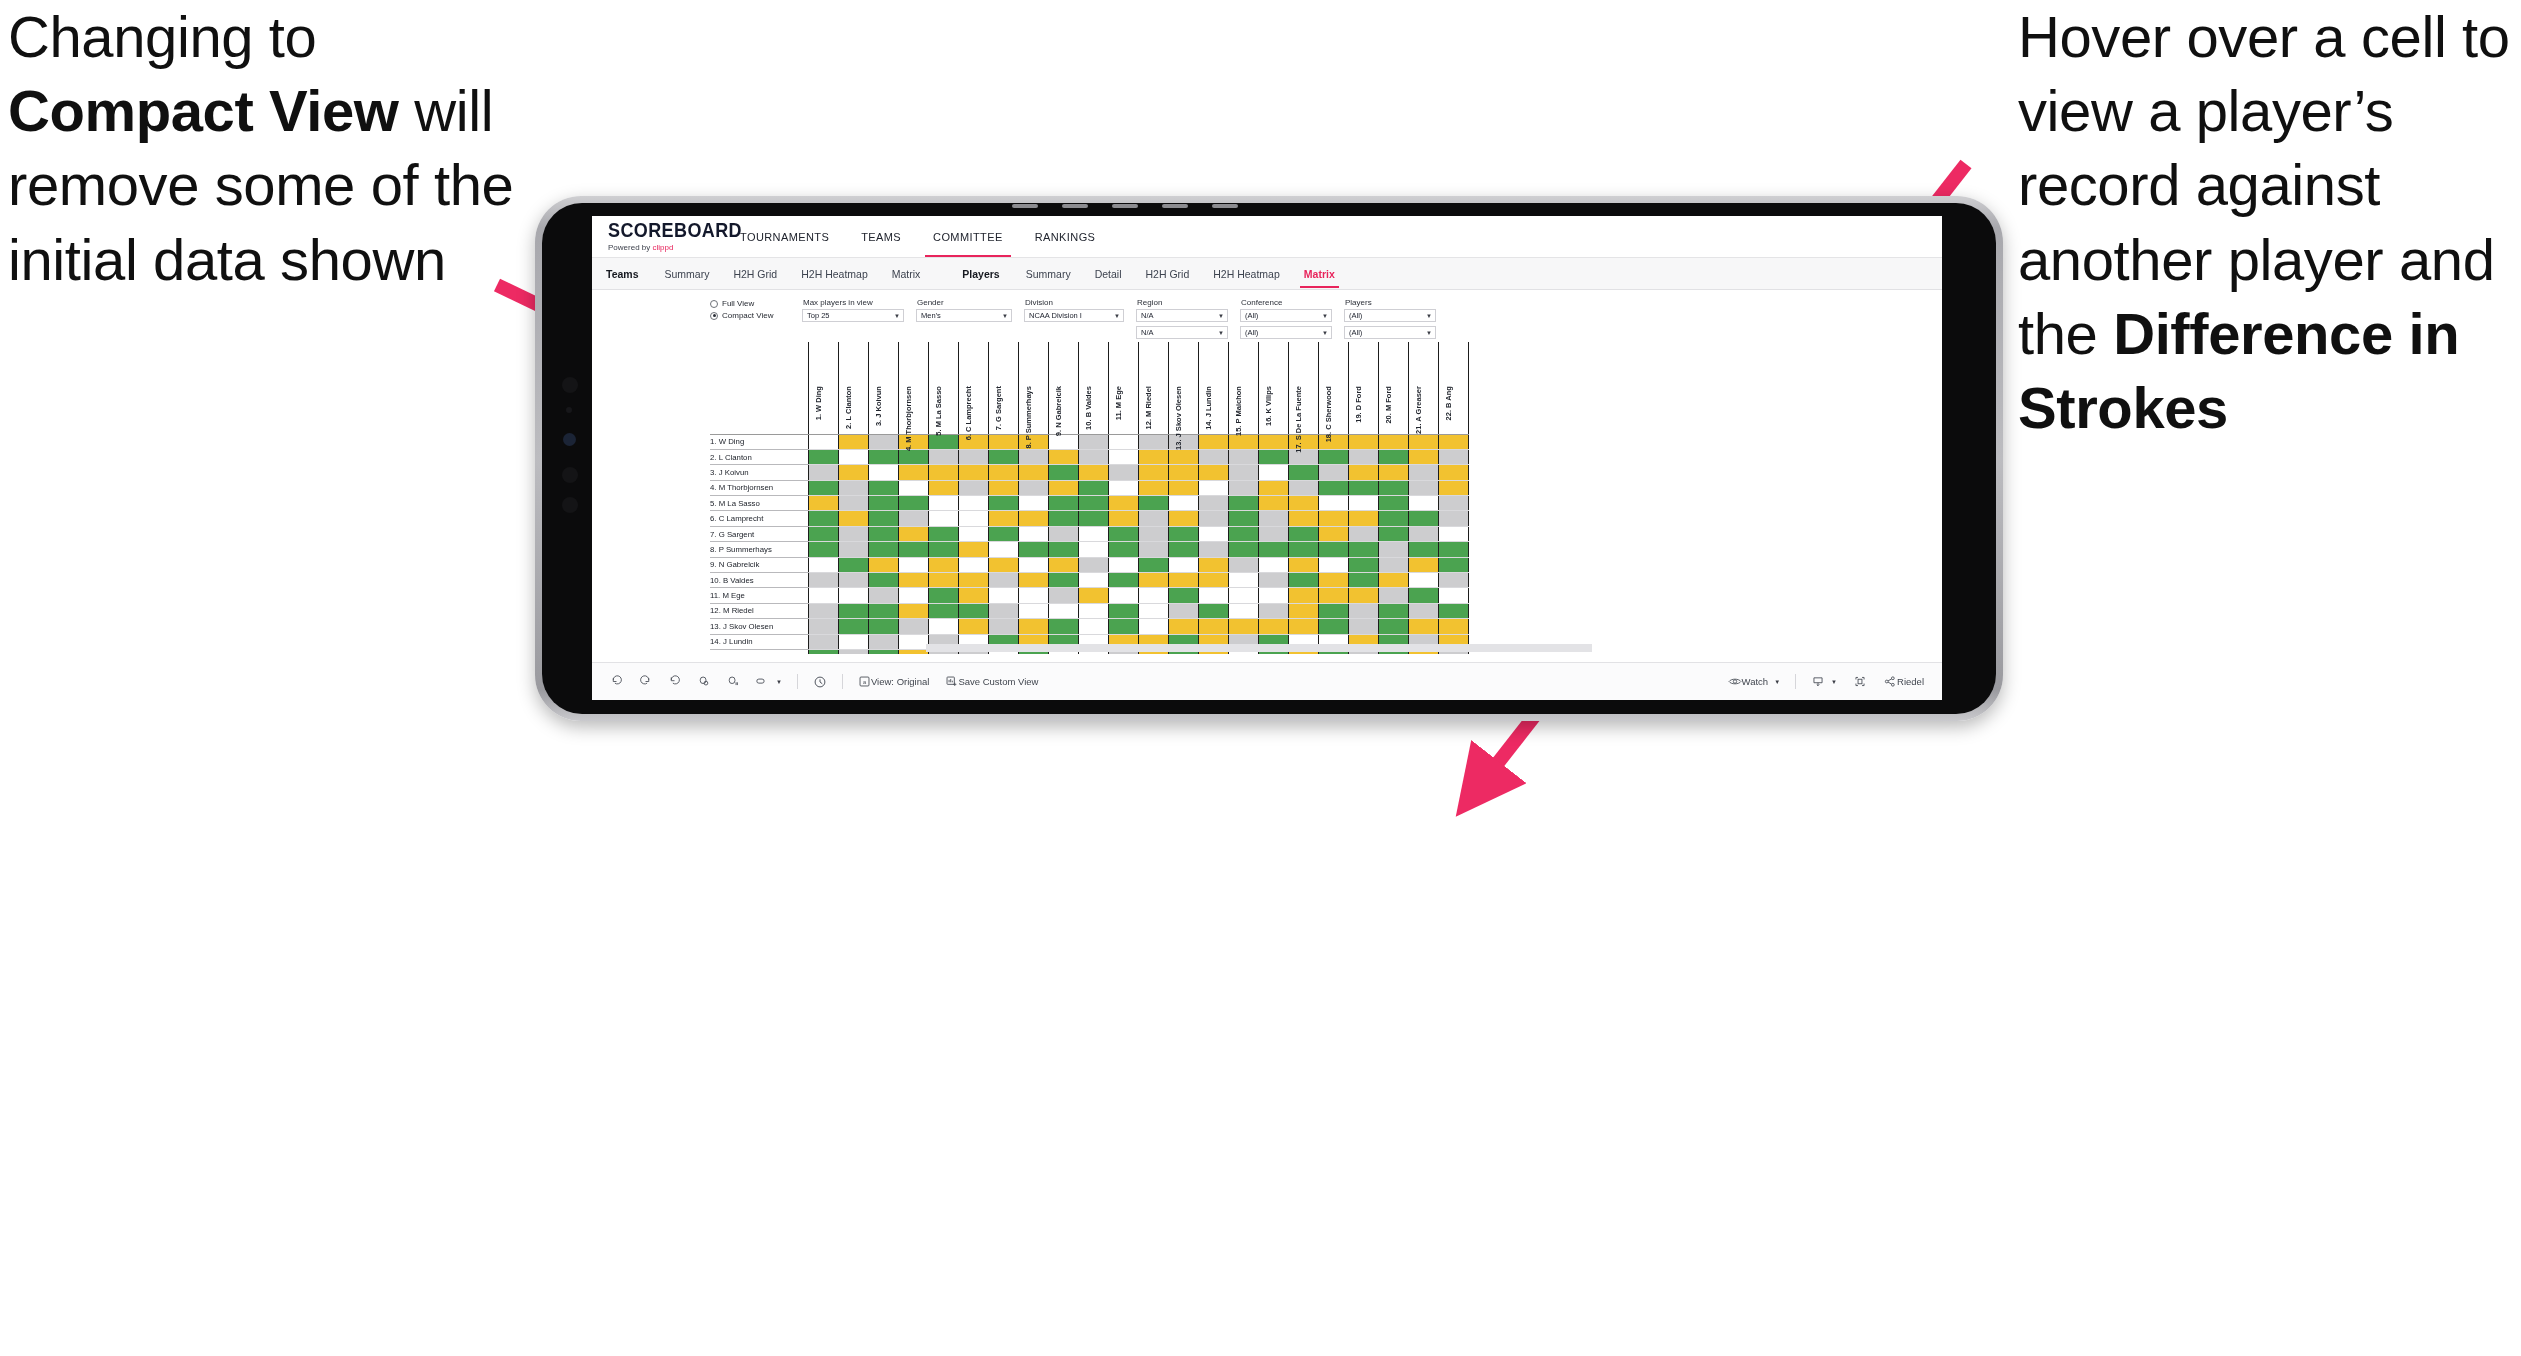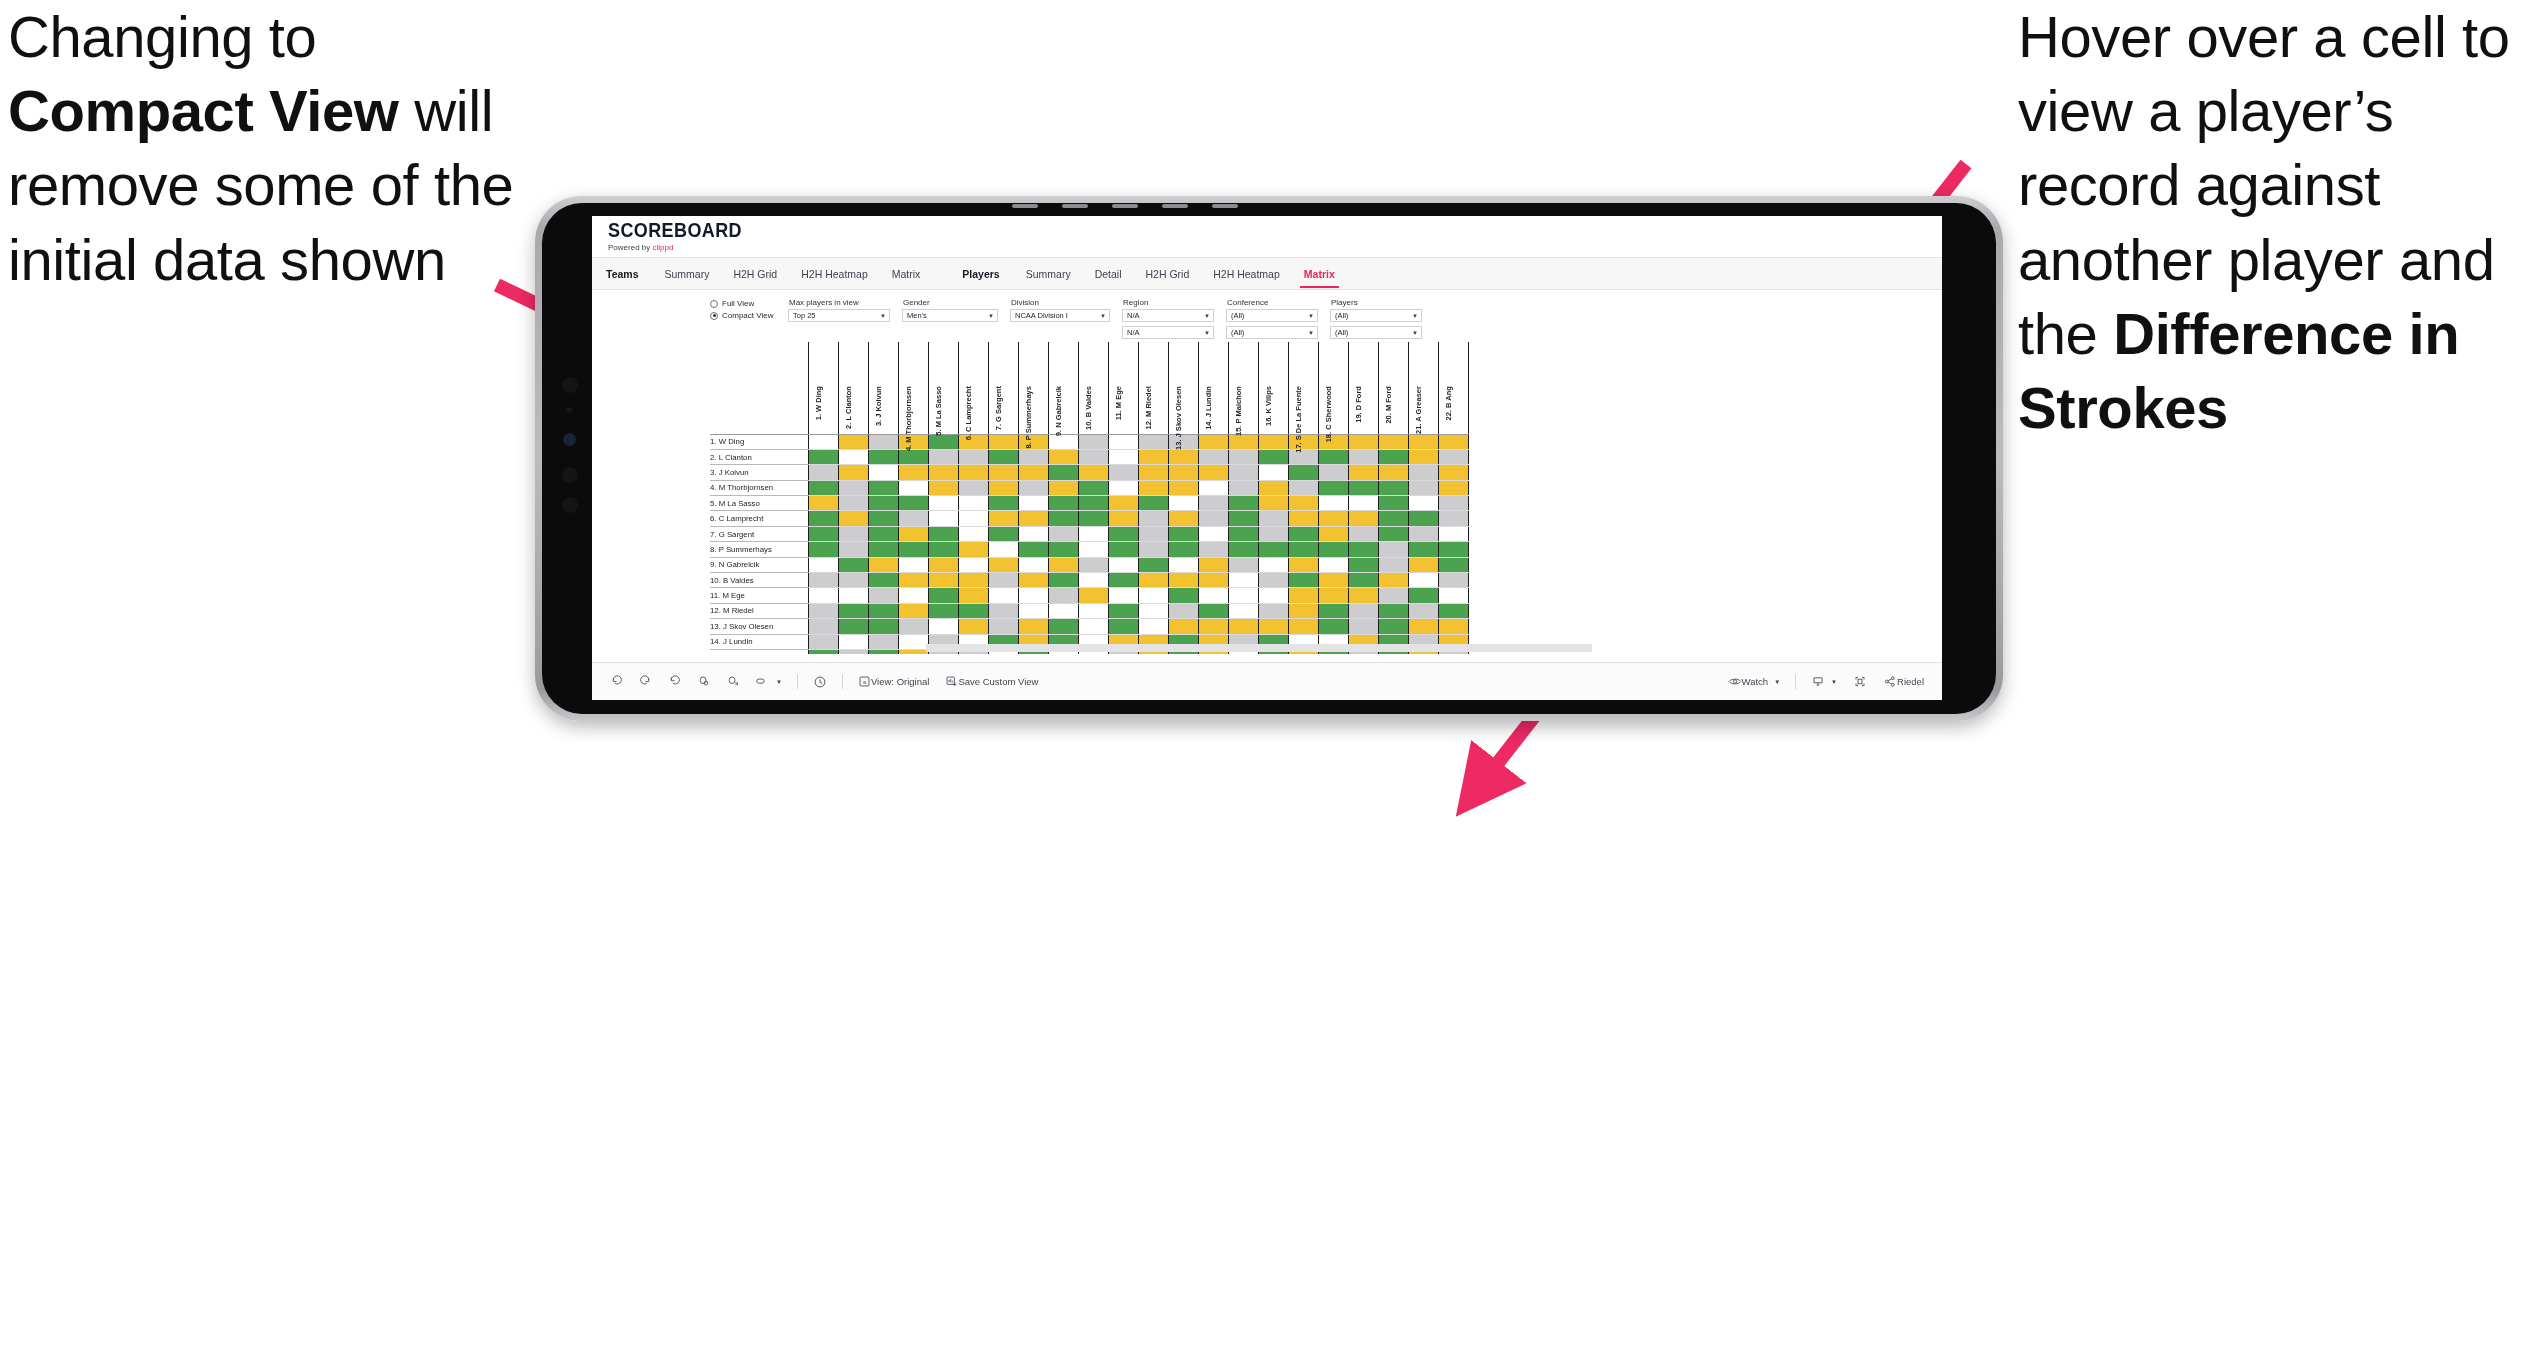--- a/index.html
+++ b/index.html
@@ -110,21 +110,21 @@
   }
 
   
   .viz {
     position:absolute; left:0; top:74px; right:0; bottom: 38px;
     background:#ffffff; padding: 8px 0 0 0;
   }
 
   .controls {
     position:absolute; left: 118px; top: 8px; right: 10px; height: 40px;
-    display:flex; align-items: flex-start; 
+    display:flex; align-items: flex-start; gap: 14px;
     font-size: 8px; color:#2b2f38;
   }
   .radio-col { display:flex; flex-direction: column; gap: 3px; padding-top: 1px; width: 78px; }
   .radio-row { display:flex; align-items:center; gap: 4px; cursor:pointer; }
   .radio {
     width: 8px; height: 8px; border-radius:50%;
     border: 1px solid #6d7178; background:#fff; position:relative; flex: 0 0 auto;
   }
   .radio.on::after {
     content:""; position:absolute; left:1.5px; top:1.5px; width:3px; height:3px;
@@ -241,20 +241,34 @@
     <div class="device-screen">
       <div class="app">
 
         <div class="topbar">
           <div class="brand">
             <div class="brand-word">SCOREBOARD</div>
             <div class="brand-sub">
               <span>Powered by </span><span class="pink">clippd</span>
             </div>
           </div>
+          <div class="topnav" id="topnav">
+              <div class="topnav-item">
+                <span>TOURNAMENTS</span>
+              </div>
+              <div class="topnav-item">
+                <span>TEAMS</span>
+              </div>
+              <div class="topnav-item active">
+                <span>COMMITTEE</span>
+              </div>
+              <div class="topnav-item">
+                <span>RANKINGS</span>
+              </div>
+            </div>
         </div>
 
         <div class="subbar">
           <div class="subgroup" id="subnav-teams">
               <div class="sub-item group-title">Teams</div>
               <div class="sub-item">Summary</div>
               <div class="sub-item">H2H Grid</div>
               <div class="sub-item">H2H Heatmap</div>
               <div class="sub-item">Matrix</div>
             </div>

